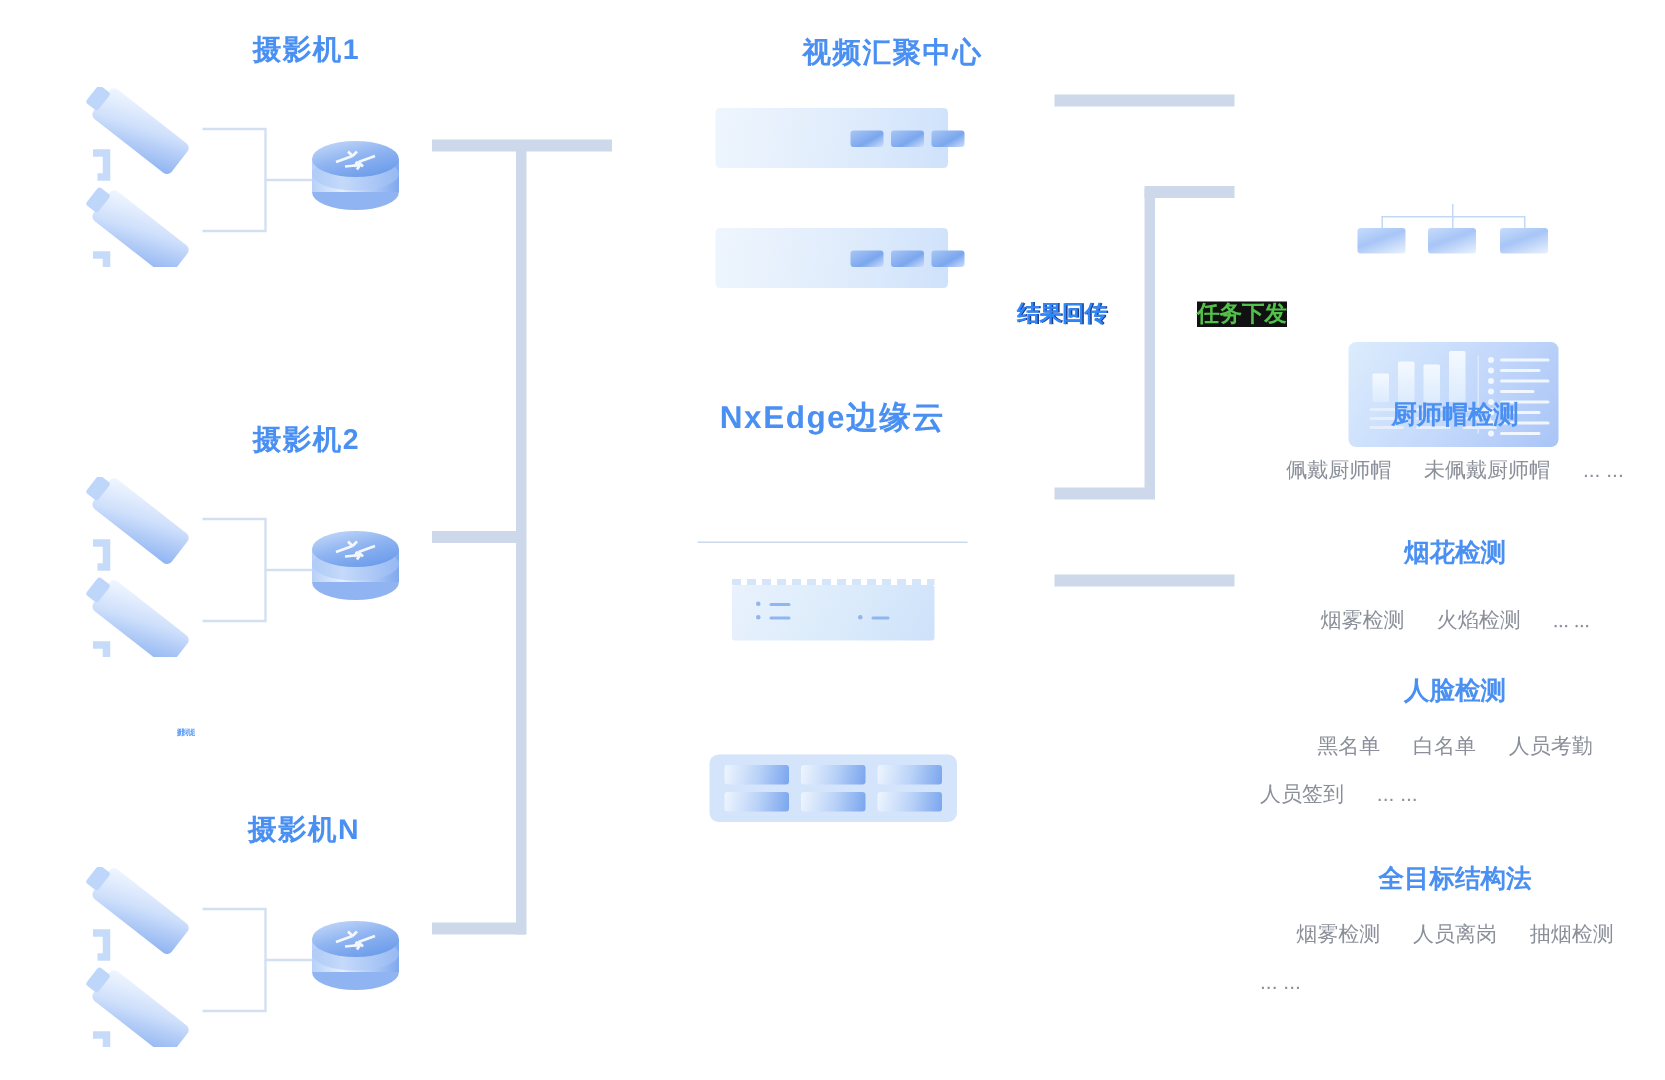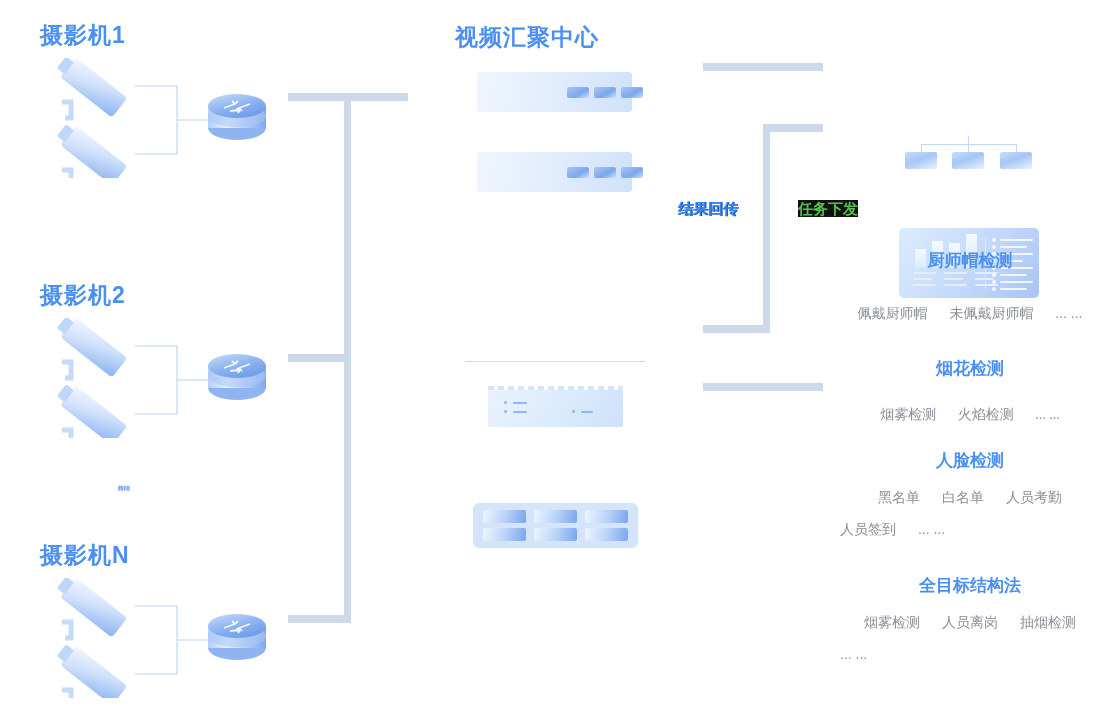--- a/index.html
+++ b/index.html
@@ -9,25 +9,25 @@
     font-family:"Liberation Sans","DejaVu Sans",sans-serif;
     overflow:hidden;
     position:relative;
   }
   .canvas{position:absolute;left:0;top:0;width:1110px;height:720px;}
   .abs{position:absolute;}
 
   
   .title{
     color:#4a90f2;
-    font-size:23px;
+    font-size:19px;
     font-weight:bold;
     letter-spacing:1px;
     white-space:nowrap;
-    text-align:left;
+    text-align:right;
   }
   .sec-title{
     color:#4a90f2;
     font-size:17px;
     font-weight:bold;
     white-space:nowrap;
     text-align:center;
   }
   .sec-items{
     color:#8a8f99;
@@ -233,20 +233,21 @@
     <i style="left:90px;"></i>
       <i style="left:117px;"></i>
       <i style="left:144px;"></i>
   </div>
   <div class="abs srvbar" style="left:477px;top:112px;">
     <i style="left:90px;"></i>
       <i style="left:117px;"></i>
       <i style="left:144px;"></i>
   </div>
 
+  <div class="abs sec-title" style="left:455px;top:264px;width:200px;font-size:21px;letter-spacing:1px;">NxEdge边缘云</div>
   <div class="abs edgebox" style="left:488px;top:310px;">
     <span class="teeth"></span>
     <span class="dot" style="left:16px;top:11px;"></span>
     <span class="dash" style="left:25px;top:12px;width:14px;"></span>
     <span class="dot" style="left:16px;top:20px;"></span>
     <span class="dash" style="left:25px;top:21px;width:14px;"></span>
     <span class="dot" style="left:84px;top:20px;"></span>
     <span class="dash" style="left:93px;top:21px;width:12px;"></span>
   </div>
   <div class="abs divider" style="left:465px;top:361px;width:180px;"></div>
@@ -309,21 +310,21 @@
 
   <div class="abs linkline" style="left:968px;top:136px;width:1px;height:9px;"></div>
   <div class="abs linkline" style="left:921px;top:144px;width:95px;height:1px;"></div>
   <div class="abs linkline" style="left:921px;top:144px;width:1px;height:9px;"></div>
   <div class="abs linkline" style="left:968px;top:144px;width:1px;height:9px;"></div>
   <div class="abs linkline" style="left:1016px;top:144px;width:1px;height:9px;"></div>
   <div class="abs subbox" style="left:905px;top:152px;"></div>
   <div class="abs subbox" style="left:952px;top:152px;"></div>
   <div class="abs subbox" style="left:1000px;top:152px;"></div>
 
-  <div class="abs sec-title" style="left:840px;top:249px;width:260px;">厨师帽检测</div>
+  <div class="abs sec-title" style="left:840px;top:265px;width:260px;">厨师帽检测</div>
   <div class="abs sec-items" style="left:830px;top:299px;width:280px;">
     <span>佩戴厨师帽</span>
     <span>未佩戴厨师帽</span>
     <span>... ...</span>
   </div>
 
   <div class="abs sec-title" style="left:840px;top:357px;width:260px;">烟花检测</div>
   <div class="abs sec-items" style="left:830px;top:401px;width:280px;font-family:Liberation Serif, serif;">
     <span>烟雾检测</span>
     <span>火焰检测</span>

